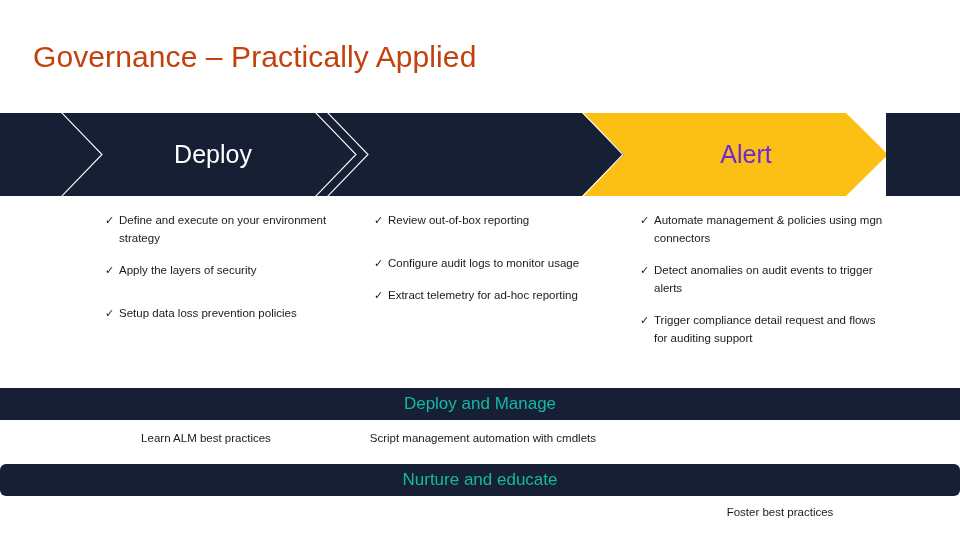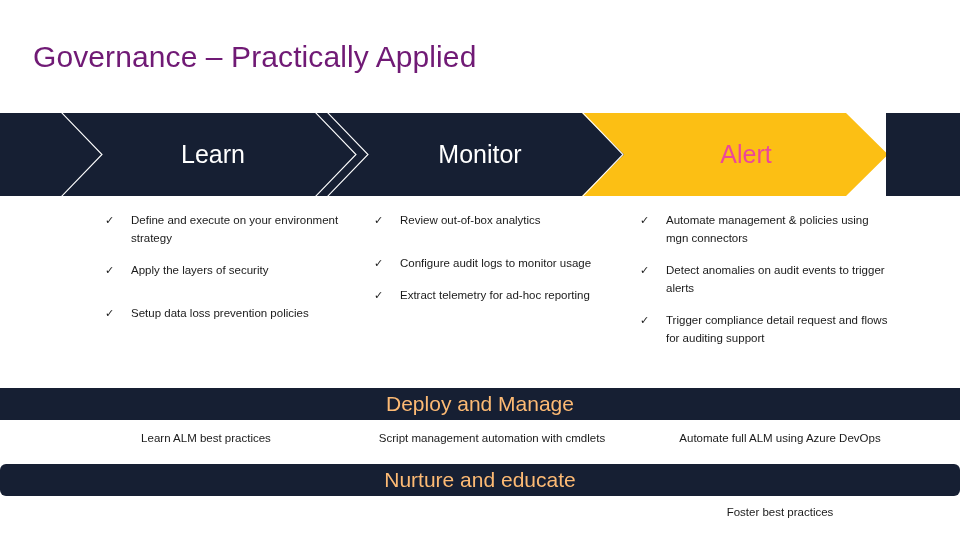--- a/index.html
+++ b/index.html
@@ -17,21 +17,21 @@
   }
 
   
   #slide-title {
     position: absolute;
     left: 33px;
     top: 40px;
     font-size: 30px;
     font-weight: 400;
     letter-spacing: 0.1px;
-    color: #701a75;
+    color: #c2410c;
     white-space: nowrap;
   }
 
   
   #chevron-banner {
     position: absolute;
     left: 0;
     top: 113px;
     width: 960px;
     height: 83px;
@@ -46,21 +46,21 @@
     position: absolute;
     top: 0;
     height: 83px;
     line-height: 83px;
     font-size: 25px;
     font-weight: 400;
     text-align: center;
     white-space: nowrap;
   }
   .chev-label.light { color: #ffffff; }
-  .chev-label.dark  { color: #ec4899; }
+  .chev-label.dark  { color: #6d28d9; }
 
   #chev-label-secure  { left: 113px; width: 200px; }
   #chev-label-monitor { left: 380px; width: 200px; }
   #chev-label-alert   { left: 646px; width: 200px; }
 
   
   #bullet-columns {
     position: absolute;
     left: 0;
     top: 212px;
@@ -87,31 +87,30 @@
   .bullet-item .check-icon {
     position: absolute;
     left: 0;
     top: 0;
     font-size: 11px;
     line-height: 17.5px;
     color: #1a1a1a;
   }
   .bullet-item .bullet-text {
     display: block;
-    margin-left: 12px;
   }
 
   
   .band {
     position: absolute;
     left: 0;
     width: 960px;
     background: #161f33;
-    color: #fdba74;
-    font-size: 21px;
+    color: #14b8a6;
+    font-size: 17px;
     text-align: center;
     line-height: 32px;
     height: 32px;
   }
   #band-deploy  { top: 388px; }
   #band-nurture { top: 464px; border-radius: 6px; }
 
   
   .subrow {
     position: absolute;
@@ -125,21 +124,21 @@
   .subrow-cell {
     position: absolute;
     top: 0;
     font-size: 11.5px;
     line-height: 20px;
     color: #1a1a1a;
     text-align: center;
     white-space: nowrap;
   }
   .subrow-cell.c0 { left: 80px;  width: 252px; }
-  .subrow-cell.c1 { left: 356px; width: 272px; }
+  .subrow-cell.c1 { left: 324px; width: 272px; text-align: right; }
   .subrow-cell.c2 { left: 632px; width: 296px; }
 </style>
 </head>
 <body>
 
 <div id="slide-title">Governance – Practically Applied</div>
 
 <div id="chevron-banner">
 
   <svg width="960" height="83" viewBox="0 0 960 83">
@@ -149,22 +148,21 @@
     <polygon points="0,0 582,0 624,41.5 582,83 0,83" fill="#161f33"></polygon>
 
     <rect x="886" y="0" width="74" height="83" fill="#161f33"></rect>
 
     <polyline points="60,-2 102,41.5 60,85" fill="none" stroke="#ffffff" stroke-width="1.1"></polyline>
     <polyline points="314,-2 356,41.5 314,85" fill="none" stroke="#ffffff" stroke-width="1.1"></polyline>
     <polyline points="326,-2 368,41.5 326,85" fill="none" stroke="#ffffff" stroke-width="1.1"></polyline>
     <polyline points="581,-2 623,41.5 581,85" fill="none" stroke="#ffffff" stroke-width="1.1"></polyline>
   </svg>
 
-  <div class="chev-label light" id="chev-label-secure">Learn</div>
-  <div class="chev-label light" id="chev-label-monitor">Monitor</div>
+  <div class="chev-label light" id="chev-label-secure">Deploy</div>
   <div class="chev-label dark" id="chev-label-alert">Alert</div>
 </div>
 
 <div id="bullet-columns">
 
   <div class="bullet-col" id="bullet-col-0">
     <div class="bullet-item">
       <span class="check-icon">✓</span>
       <span class="bullet-text">Define and execute on your environment strategy</span>
     </div>
@@ -174,21 +172,21 @@
     </div>
     <div class="bullet-item" style="margin-top:25px;">
       <span class="check-icon">✓</span>
       <span class="bullet-text">Setup data loss prevention policies</span>
     </div>
   </div>
 
   <div class="bullet-col" id="bullet-col-1">
     <div class="bullet-item">
       <span class="check-icon">✓</span>
-      <span class="bullet-text">Review out-of-box analytics</span>
+      <span class="bullet-text">Review out-of-box reporting</span>
     </div>
     <div class="bullet-item" style="margin-top:25px;">
       <span class="check-icon">✓</span>
       <span class="bullet-text">Configure audit logs to monitor usage</span>
     </div>
     <div class="bullet-item">
       <span class="check-icon">✓</span>
       <span class="bullet-text">Extract telemetry for ad-hoc reporting</span>
     </div>
   </div>
@@ -208,20 +206,19 @@
     </div>
   </div>
 
 </div>
 
 <div class="band" id="band-deploy">Deploy and Manage</div>
 
 <div class="subrow" id="subrow-deploy">
   <div class="subrow-cell c0">Learn ALM best practices</div>
   <div class="subrow-cell c1">Script management automation with cmdlets</div>
-  <div class="subrow-cell c2">Automate full ALM using Azure DevOps</div>
 </div>
 
 <div class="band" id="band-nurture">Nurture and educate</div>
 
 <div class="subrow" id="subrow-nurture">
   <div class="subrow-cell c2">Foster best practices</div>
 </div>
 
 </body></html>

